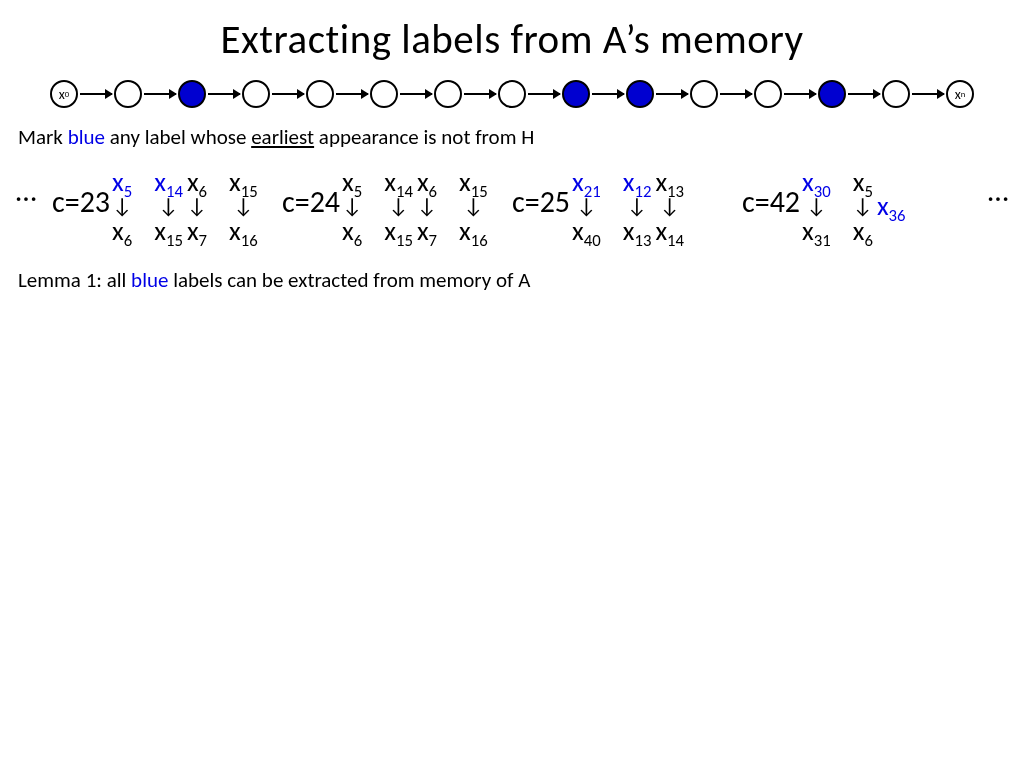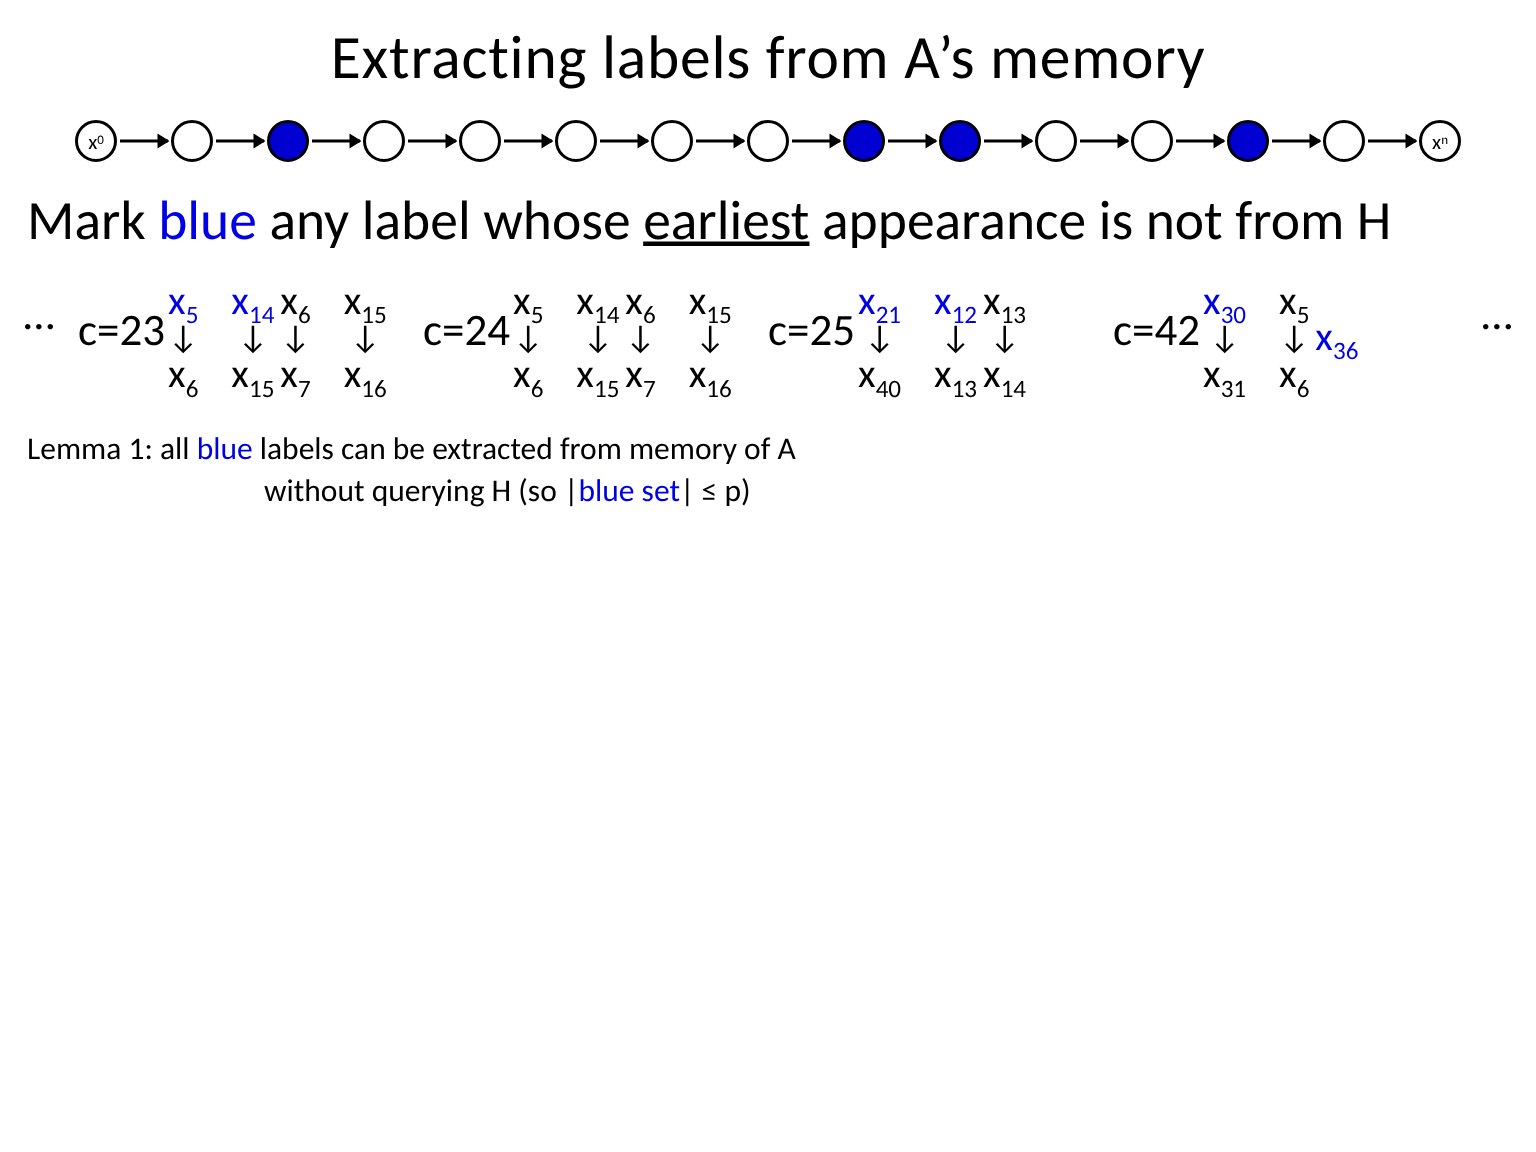--- a/index.html
+++ b/index.html
@@ -8,21 +8,21 @@
   .title{font-size:41px;text-align:center;margin-top:14px;letter-spacing:.5px}
   .chain{display:flex;align-items:center;justify-content:center;margin-top:16px}
   .node{width:28px;height:28px;border:2px solid #000;border-radius:50%;
     background:#fff;display:flex;align-items:center;justify-content:center;
     font-size:14px;box-sizing:border-box;flex:0 0 28px}
   .node.filled{background:#0000d0}
   .arr{width:32px;height:2px;background:#000;position:relative;margin:0 2px;flex:0 0 32px}
   .arr:after{content:"";position:absolute;right:-1px;top:-4px;border-left:8px solid #000;
     border-top:5px solid transparent;border-bottom:5px solid transparent}
   .sub{font-size:.62em;vertical-align:sub;line-height:0}
-  .line1{font-size:37px;margin:16px 18px 0 18px}
+  .line1{font-size:21px;margin:16px 18px 0 18px}
   .blue{color:#0000e6}
   .earliest{text-decoration:underline}
   .columns{display:flex;margin:18px 0 0 0;font-size:30px;align-items:flex-start}
   .dots{width:52px;text-align:center;font-size:30px;padding-top:4px}
   .col{flex:1;display:flex;flex-direction:row;align-items:center;gap:2px}
   .clabel{font-size:30px;margin-bottom:8px}
   .pair-row{display:flex;gap:22px}
   .vstack{display:flex;flex-direction:column;align-items:center;line-height:1}
   .vstack .dnarr{font-size:22px;line-height:.9;margin:1px 0}
   .vstack .term{font-size:27px;white-space:nowrap}
@@ -172,18 +172,15 @@
           <div class="vstack">
             <div class="term blue">x<span class="sub">36</span></div>
           </div>
         </div>
       </div>
       <div class="dots">…</div>
     </div>
 
 <div class="lemma">
   <span>Lemma 1: all </span><span class="blue">blue</span><span> labels can be extracted from memory of A</span>
-  <span class="indent">
-    <span>without querying H (so |</span><span class="blue">blue set</span><span>| ≤ p)</span>
-  </span>
 </div>
 
 </div>
 
 </body></html>

